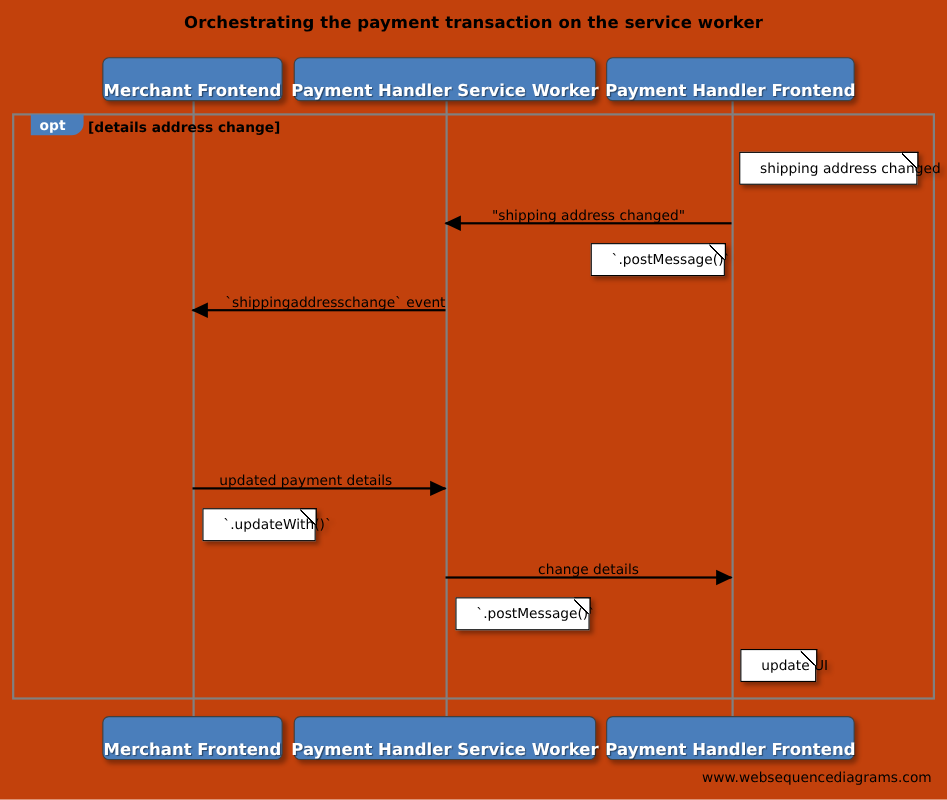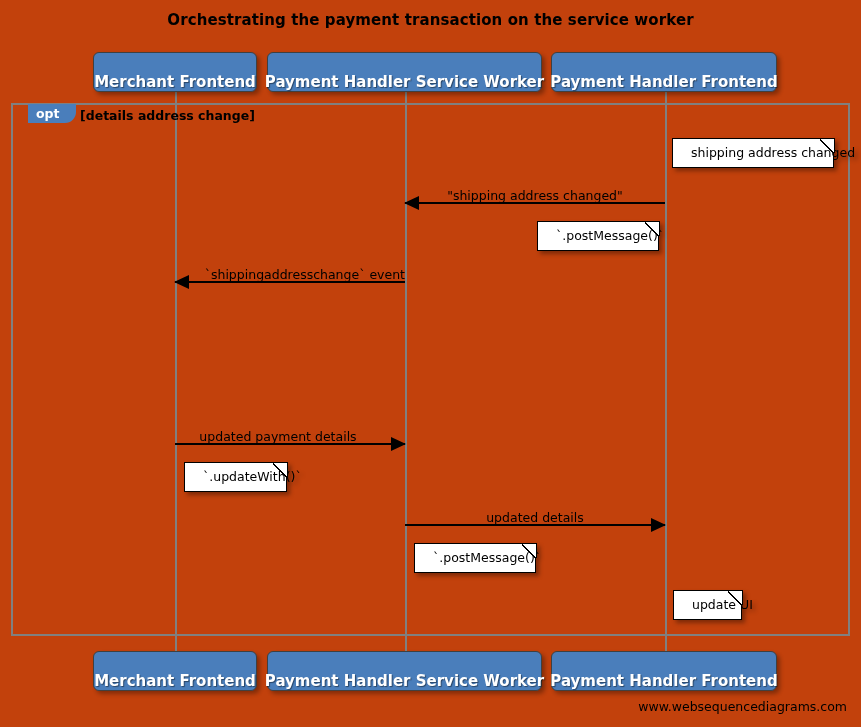--- a/index.html
+++ b/index.html
@@ -195,21 +195,21 @@
   <div class="arrow-head left" style="left:174px; top:275px;"></div>
 
 
 
   <div class="msg-label" style="left:163px; top:429px; width:230px;">updated payment details</div>
   <div class="msg-line" style="left:175px; top:443px; width:230px;"></div>
   <div class="arrow-head right" style="left:391px; top:437px;"></div>
 
   <div class="note" style="left:184px; top:462px; width:103px; height:30px;">`.updateWith()`<span class="fold"></span></div>
 
-  <div class="msg-label" style="left:405px; top:510px; width:260px;">updated details</div>
+  <div class="msg-label" style="left:405px; top:510px; width:260px;">change details</div>
   <div class="msg-line" style="left:405px; top:524px; width:260px;"></div>
   <div class="arrow-head right" style="left:651px; top:518px;"></div>
 
   <div class="note" style="left:414px; top:543px; width:122px; height:30px;">`.postMessage()`<span class="fold"></span></div>
 
   <div class="note" style="left:673px; top:590px; width:69px; height:30px;">update UI<span class="fold"></span></div>
 
   <div class="footer">www.websequencediagrams.com</div>
 
 </div>

